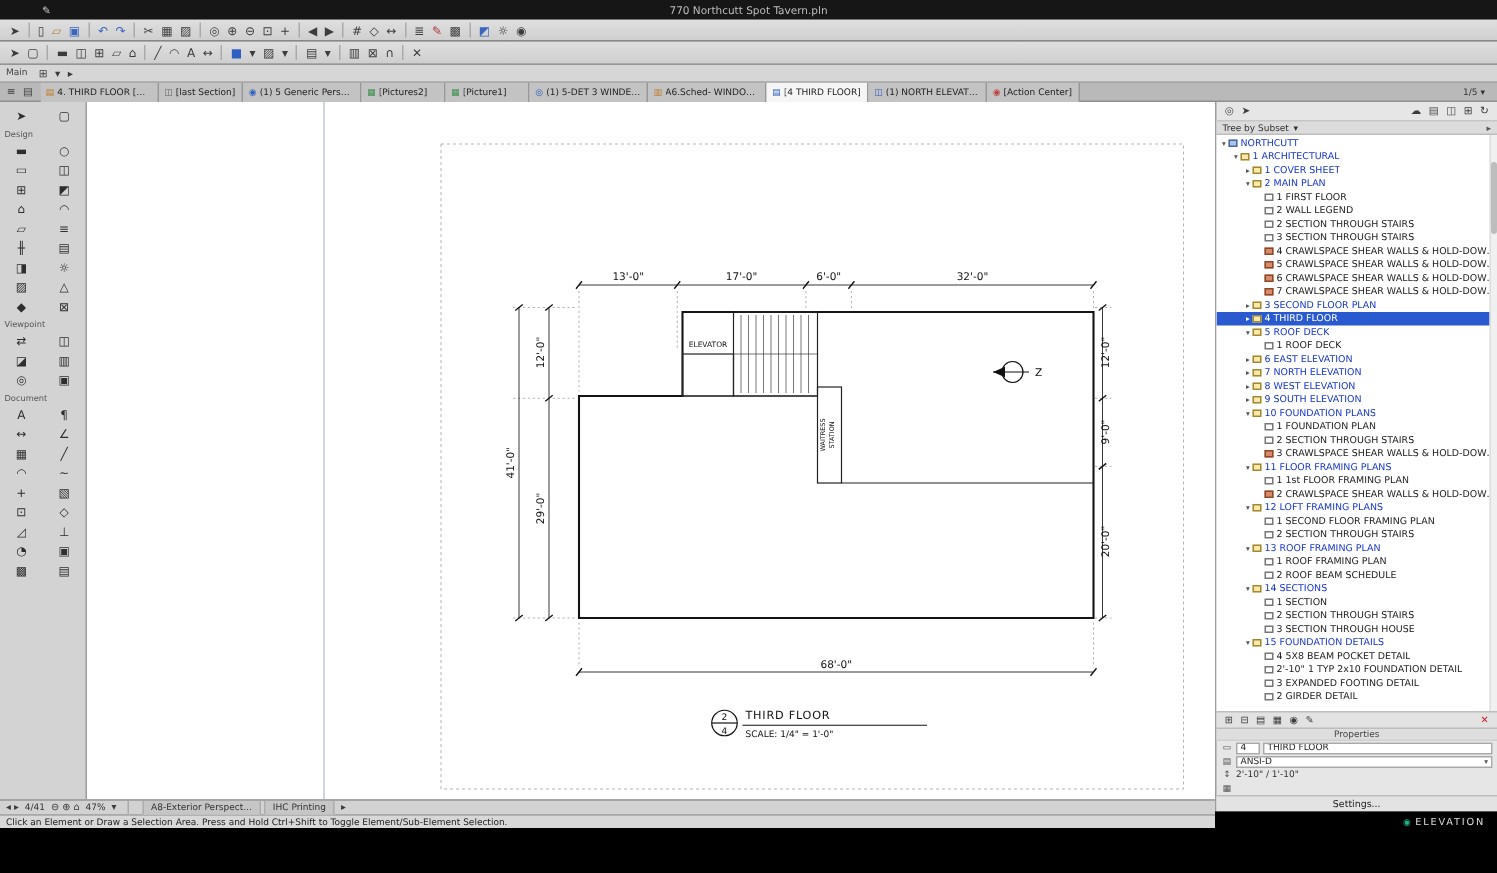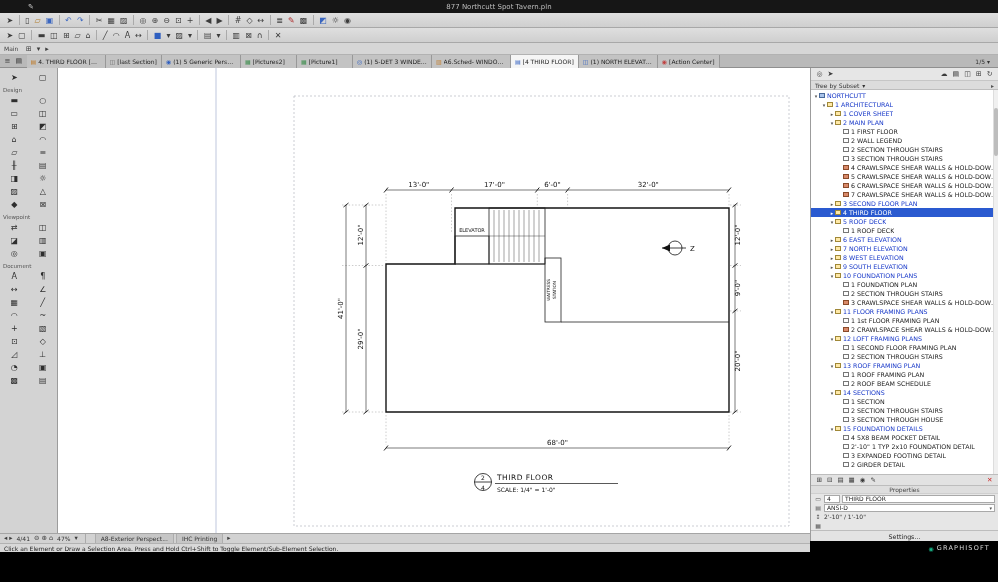--- a/index.html
+++ b/index.html
@@ -100,21 +100,21 @@
   #statusbar{top:543px;left:0;width:810px;height:9px;background:#d8d8d8;border-top:1px solid #b2b2b2;display:flex;align-items:center;padding:0 4px;font-size:6px;color:#222;white-space:nowrap;overflow:hidden;}
   #brandbar{top:541px;left:810px;width:188px;height:41px;background:#000;display:flex;align-items:flex-start;justify-content:flex-end;padding:4px 8px 0 0;gap:3px;}
   #brand-icon{font-size:6px;color:#19b78a;line-height:7px;}
   #brand-name{font-size:6.5px;letter-spacing:1.2px;color:#ddd;line-height:7px;}
 </style>
 </head>
 <body>
 
 <div id="titlebar" class="abs">
   <span class="wicon">✎</span>
-  <span>877 Northcutt Spot Tavern.pln</span>
+  <span>770 Northcutt Spot Tavern.pln</span>
 </div>
 
 <div id="toolbar1" class="abs toolbar">
     <span class="tbi">➤</span>
     <span class="sep"></span>
     <span class="tbi">▯</span>
     <span class="tbi" style="color: rgb(176, 124, 42);">▱</span>
     <span class="tbi" style="color: rgb(58, 102, 192);">▣</span>
     <span class="sep"></span>
     <span class="tbi" style="color: rgb(58, 102, 192);">↶</span>
@@ -638,14 +638,14 @@
       <div class="btab">A8-Exterior Perspect...</div>
       <div class="btab">IHC Printing</div>
     </span>
   <span id="bbg4"><span class="tbi">▸</span></span>
 </div>
 <div id="statusbar" class="abs">
   <span>Click an Element or Draw a Selection Area. Press and Hold Ctrl+Shift to Toggle Element/Sub-Element Selection.</span>
 </div>
 <div id="brandbar" class="abs">
   <span id="brand-icon">◉</span>
-  <span id="brand-name">GRAPHISOFT</span>
+  <span id="brand-name">ELEVATION</span>
 </div>
 
 </body></html>

